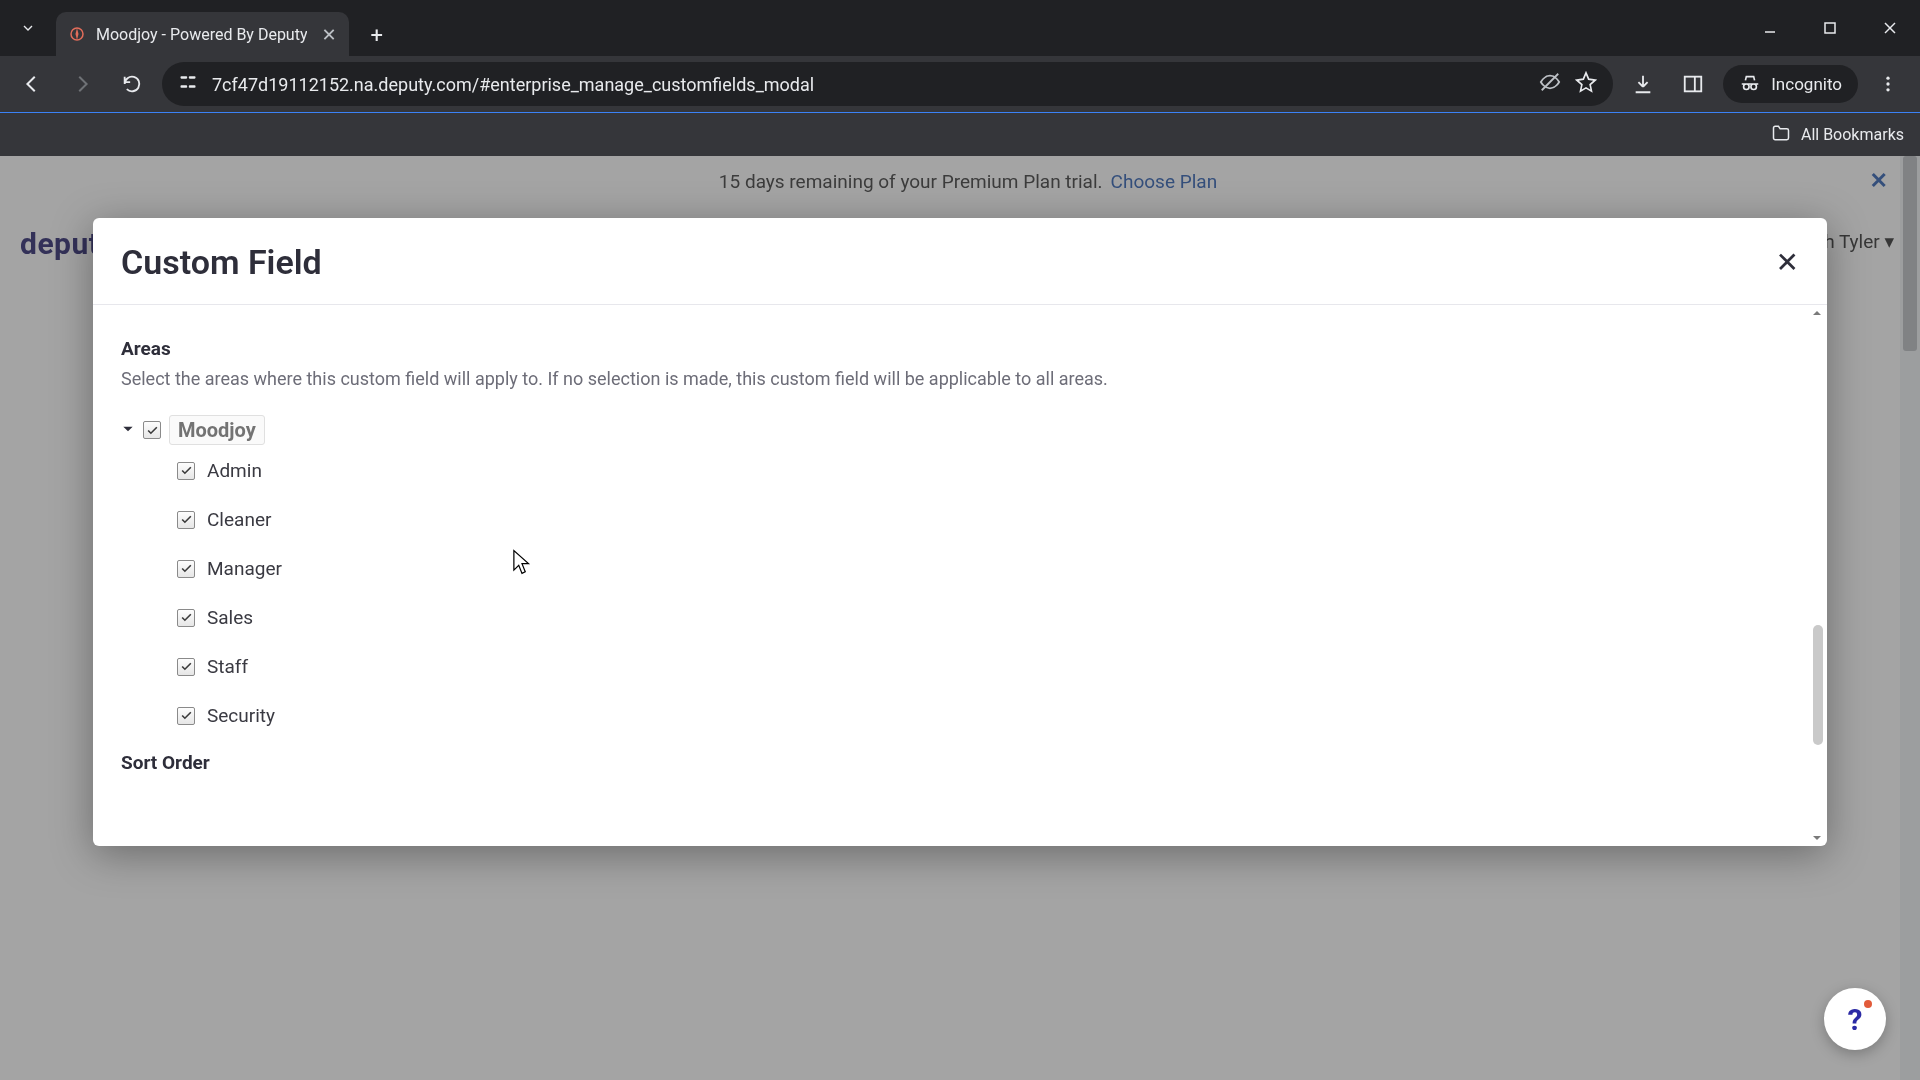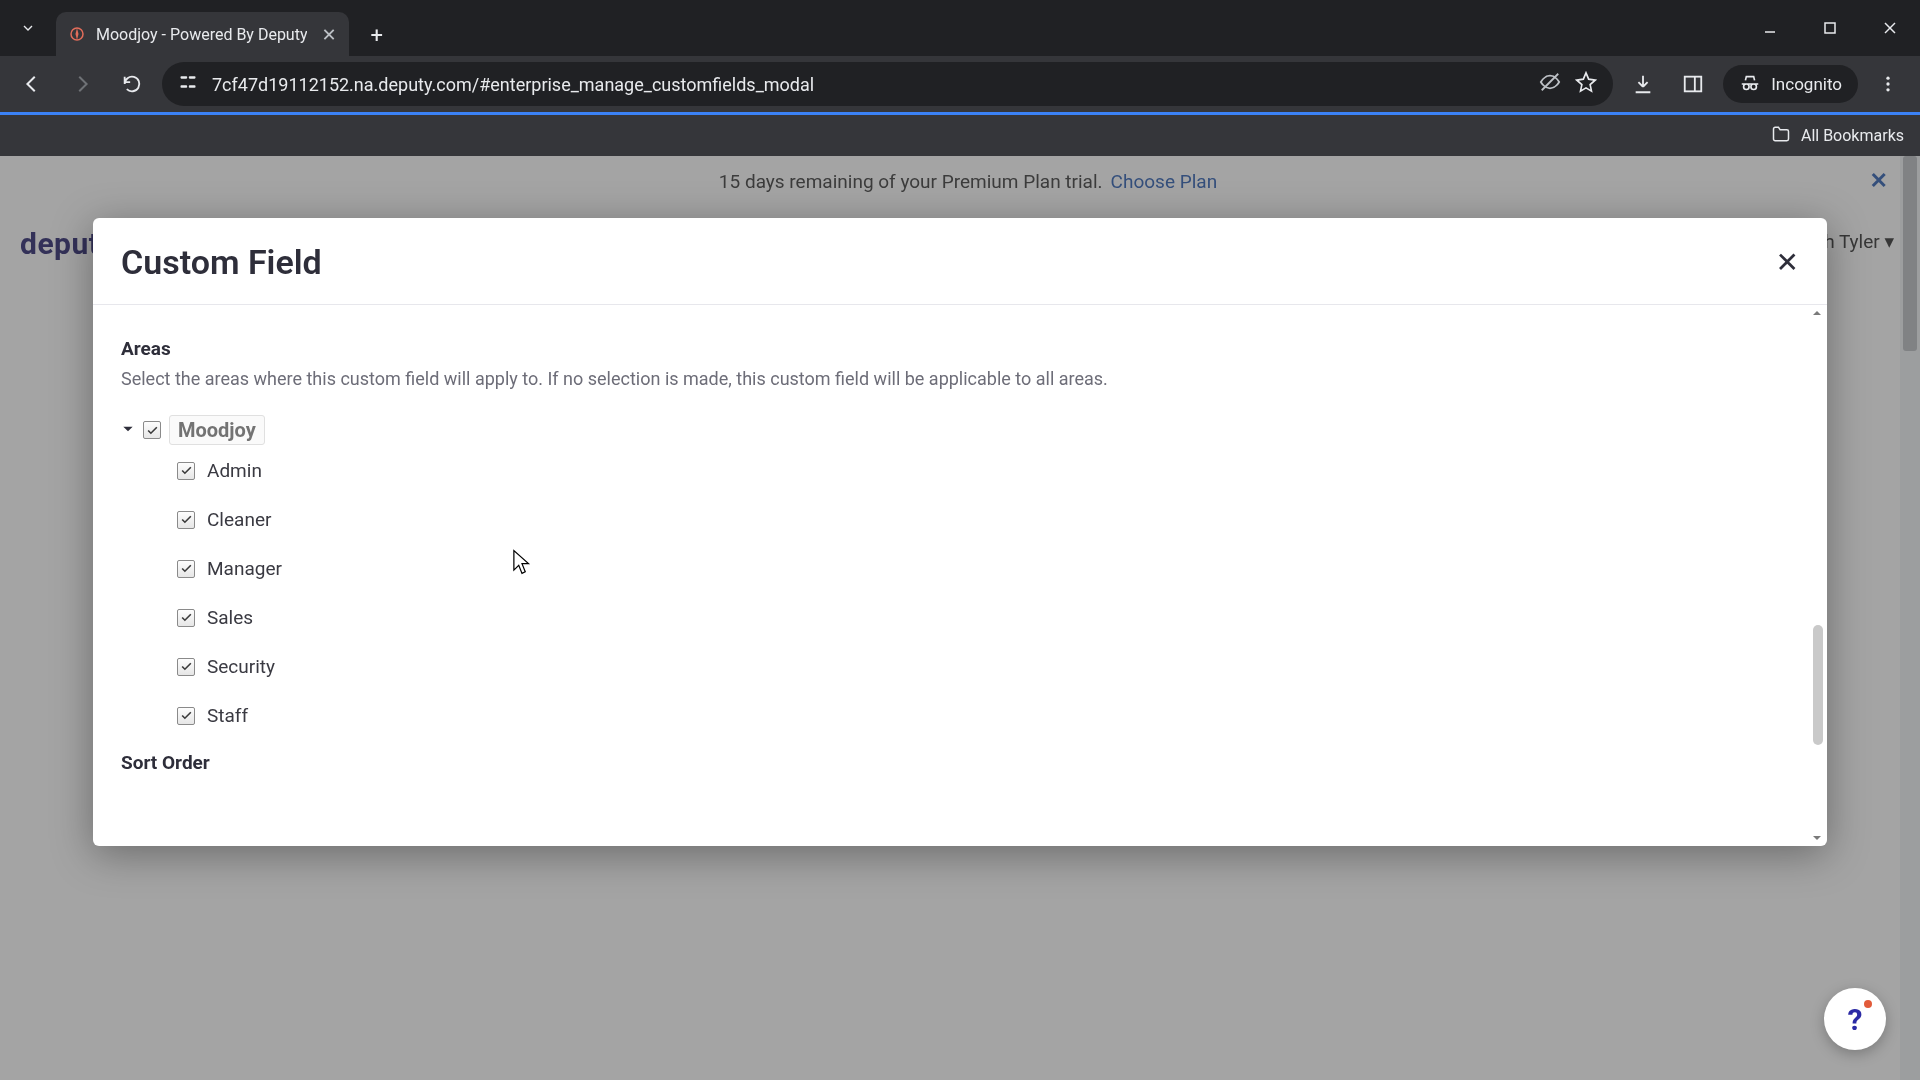--- a/index.html
+++ b/index.html
@@ -18,21 +18,21 @@
   .win-btn { width: 60px; display: flex; align-items: center; justify-content: center; color: #e8eaed; }
   
   .addr-bar { width: 100%; height: 56px; background: #35363a; display: flex; align-items: center; padding: 0 12px; gap: 10px; }
   .nav-btn { width: 40px; height: 40px; display:flex; align-items:center; justify-content:center; color: #9aa0a6; border-radius: 20px; }
   .nav-btn.active { color: #e8eaed; }
   .url-field { flex: 1; background: #202124; border-radius: 22px; height: 44px; display: flex; align-items: center; padding: 0 16px; color: #e8eaed; font-size: 18px; gap: 14px; }
   .url-text { flex: 1; }
   .addr-icon { width: 40px; height: 40px; display:flex; align-items:center; justify-content:center; color:#e8eaed; }
   .incognito-pill { background: #202124; border-radius: 20px; padding: 8px 16px; color: #e8eaed; display: flex; align-items: center; gap: 10px; font-size: 17px; }
   
-  .bookmarks-bar { width: 100%; height: 44px; background: #35363a; border-top: 3px solid #3b82f6; display: flex; align-items:center; justify-content:flex-end; padding: 0 16px; color:#e8eaed; font-size: 16px; gap:10px; }
+  .bookmarks-bar { width: 100%; height: 44px; background: #35363a; border-top: 1px solid #3b82f6; display: flex; align-items:center; justify-content:flex-end; padding: 0 16px; color:#e8eaed; font-size: 16px; gap:10px; }
   
   
   .page-area { position: relative; width: 100%; height: calc(1080px - 156px); background: #fafafa; }
   .dim-overlay { position: absolute; inset: 0; background: rgba(60,60,60,0.45); }
   
   
   .bg-banner { position: absolute; top: 0; left: 16px; right: 0; height: 50px; display:flex; align-items:center; justify-content:center; font-size: 19px; color: #3d3d3d; gap: 8px; }
   .bg-banner a { color: #2f5fb0; }
   .bg-banner-close { position: absolute; right: 32px; top: 12px; color: #2f5fb0; font-size: 22px; font-weight:bold; }
   .bg-logo { position: absolute; top: 70px; left: 20px; font-size: 30px; font-weight: 700; color: #2d2870; letter-spacing: 0.5px; }
@@ -270,29 +270,29 @@
               </svg>
             </span>
           <span>Sales</span>
         </div>
         <div class="tree-item">
           <span class="cf-checkbox">
               <svg viewBox="0 0 24 24">
                 <path d="M4 12l5 5L20 6" fill="none" stroke="#3a3a3a" stroke-width="3"></path>
               </svg>
             </span>
+          <span>Staff</span>
+        </div>
+        <div class="tree-item">
+          <span class="cf-checkbox">
+              <svg viewBox="0 0 24 24">
+                <path d="M4 12l5 5L20 6" fill="none" stroke="#3a3a3a" stroke-width="3"></path>
+              </svg>
+            </span>
           <span>Security</span>
-        </div>
-        <div class="tree-item">
-          <span class="cf-checkbox">
-              <svg viewBox="0 0 24 24">
-                <path d="M4 12l5 5L20 6" fill="none" stroke="#3a3a3a" stroke-width="3"></path>
-              </svg>
-            </span>
-          <span>Staff</span>
         </div>
       </div>
 
       <div class="sort-order-title">Sort Order</div>
 
       <div class="modal-scroll-track">
         <div class="modal-scroll-arrow top">
             <svg width="12" height="12" viewBox="0 0 24 24">
               <path d="M4 16l8-8 8 8z" fill="#7a7a7a"></path>
             </svg>

